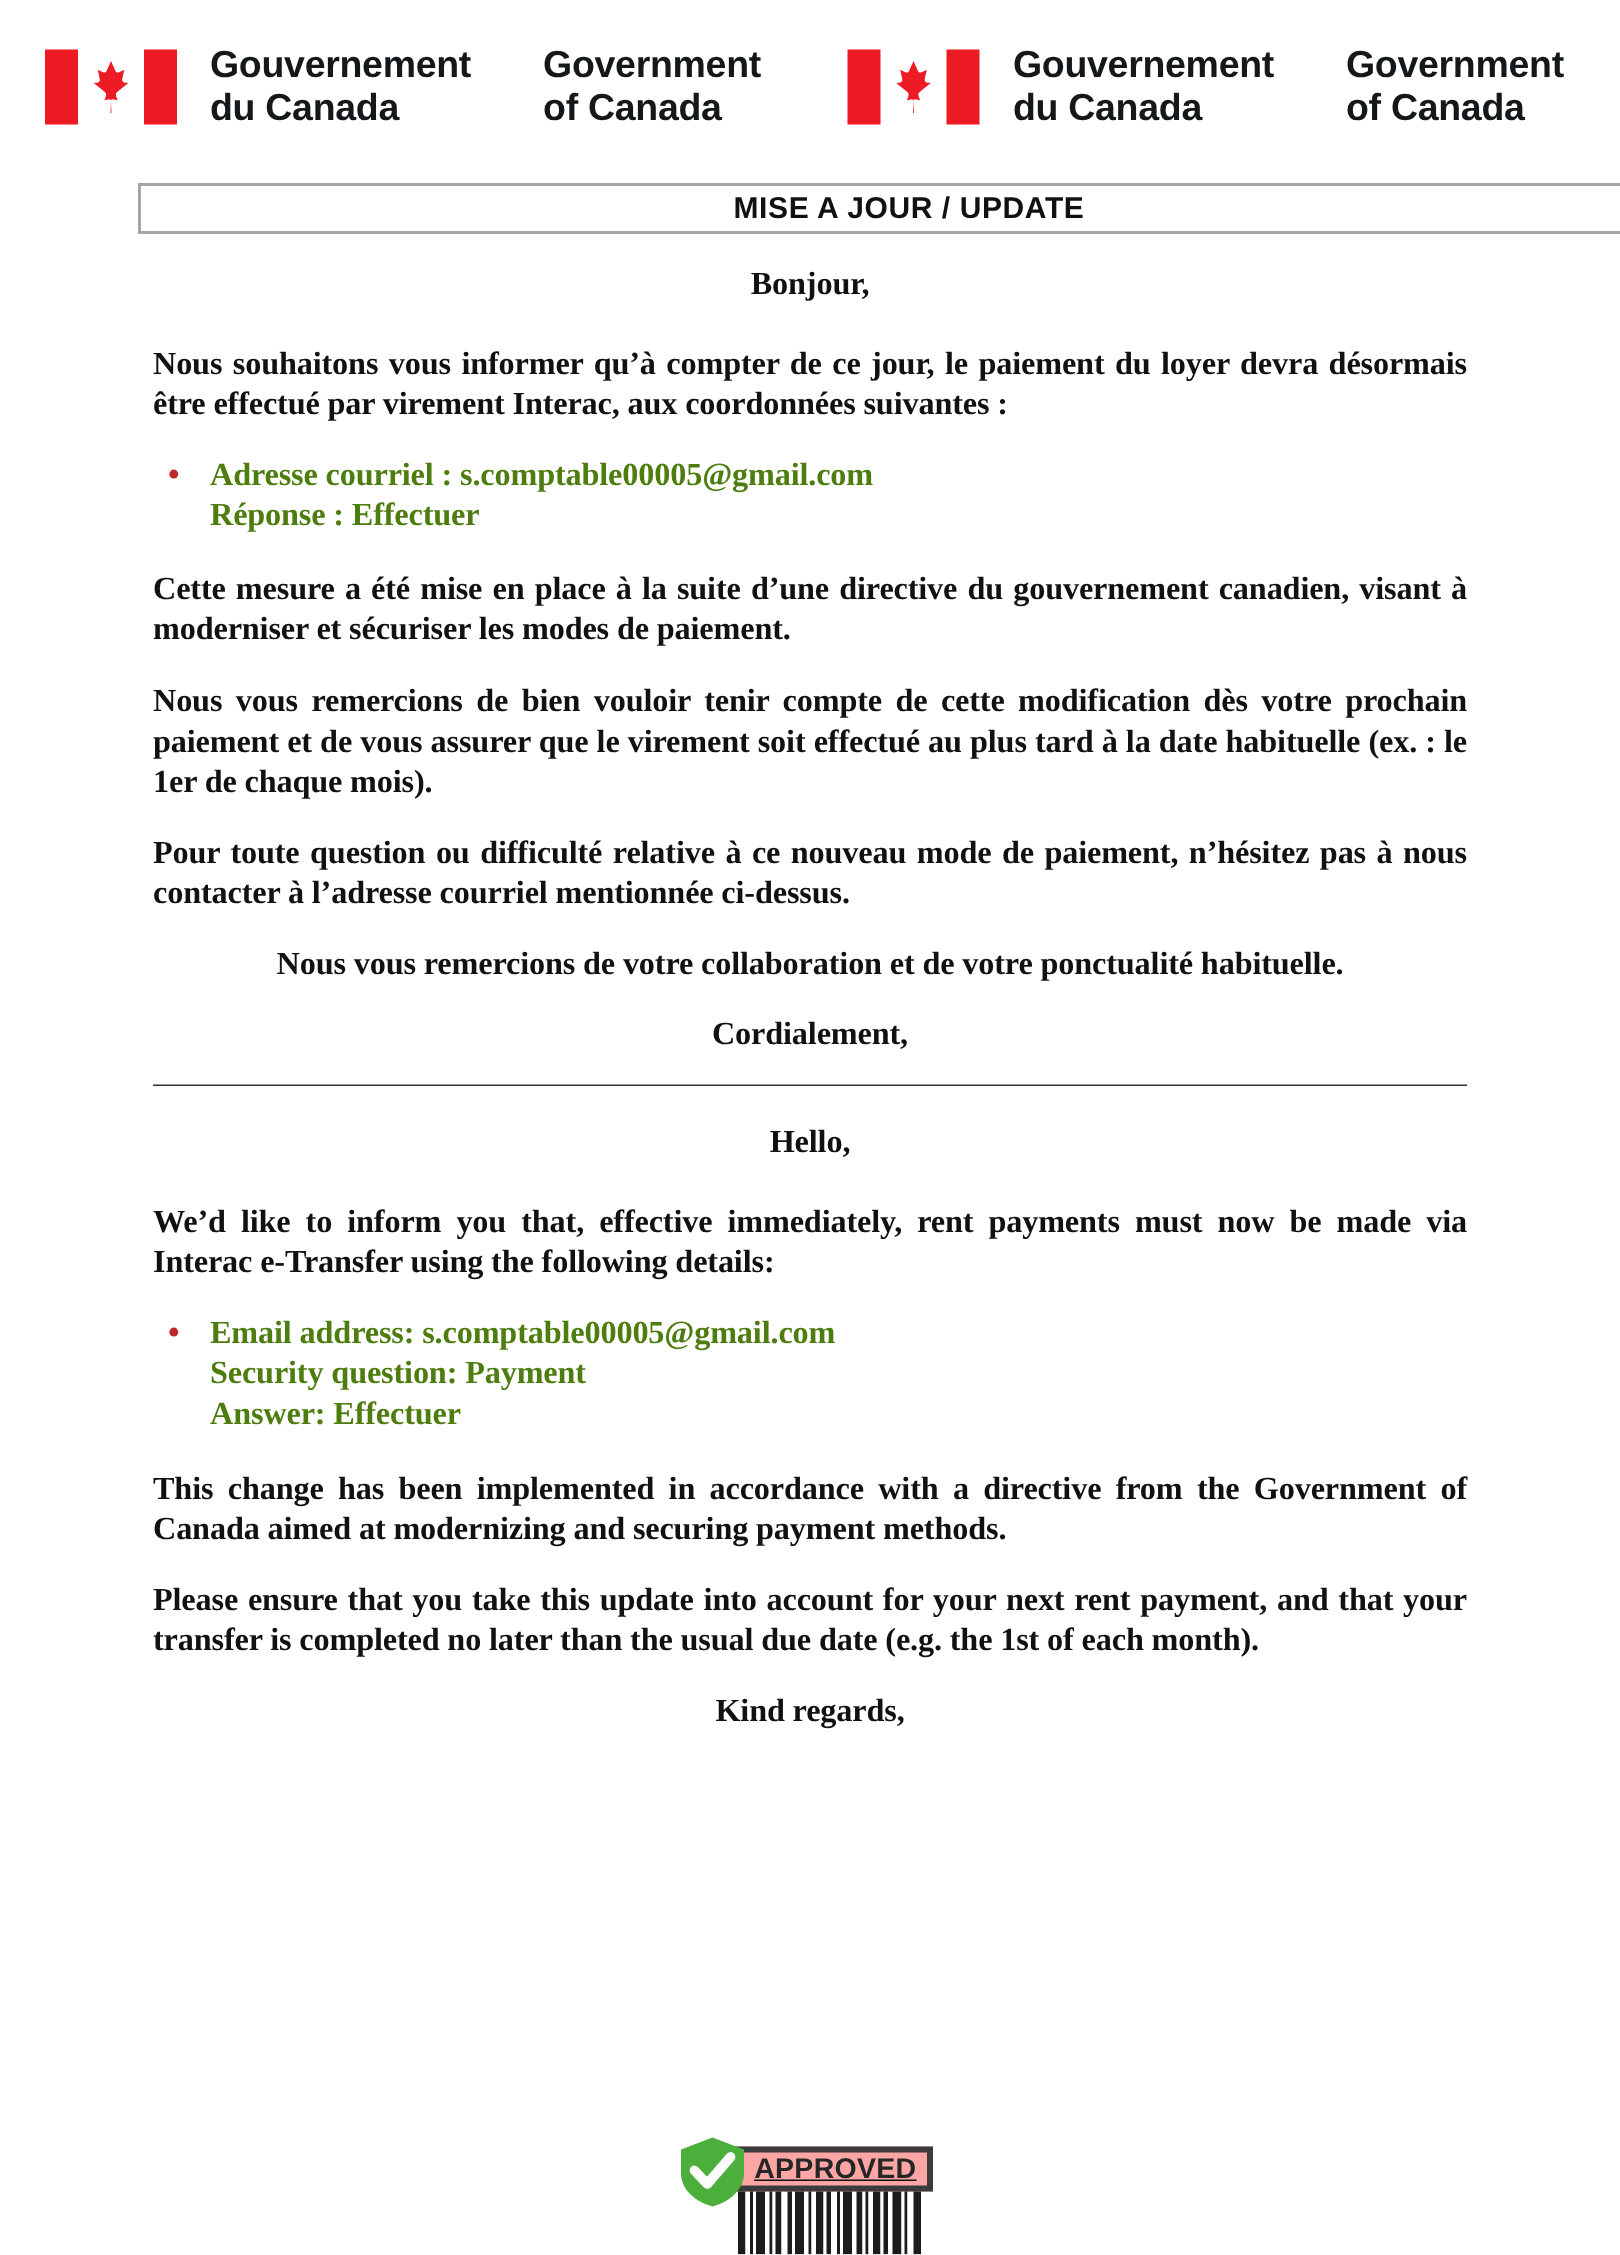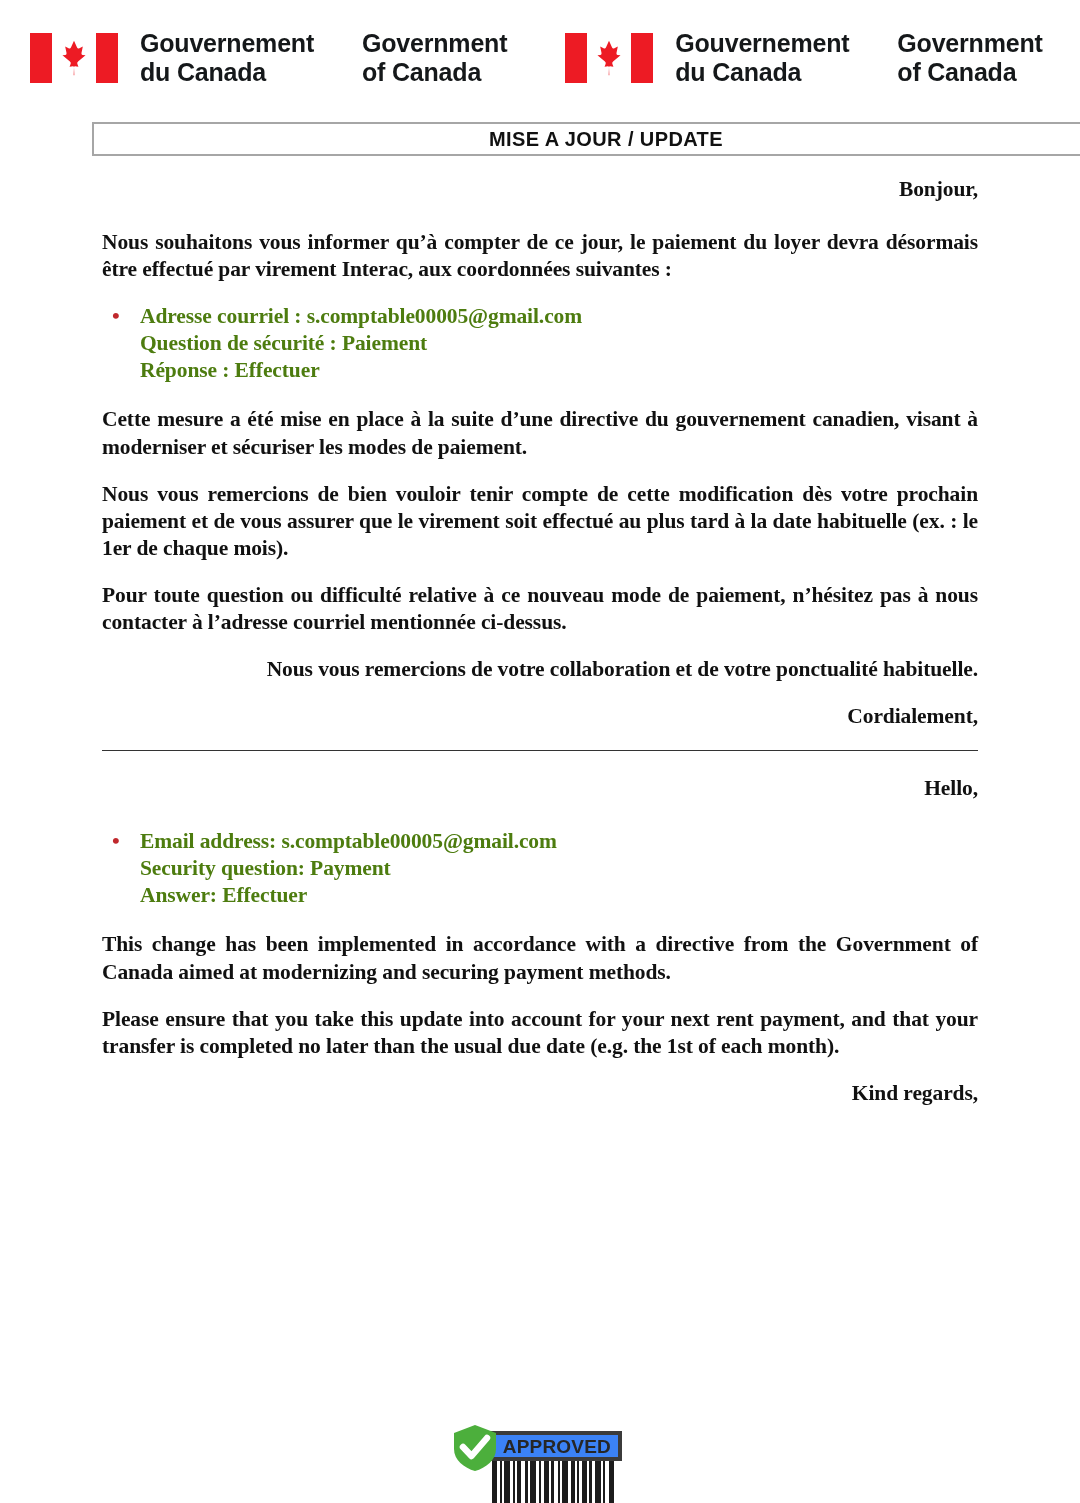--- a/index.html
+++ b/index.html
@@ -117,21 +117,21 @@
 
   p.para {
     margin: 0 0 20px 0;
     font-size: 21.5px;
     font-weight: 700;
     line-height: 1.26;
     text-align: justify;
     color: #111111;
     letter-spacing: -0.1px;
   }
-  p.para.nojust { text-align: right; }
+  p.para.nojust { text-align: center; }
   p.para.salut { margin-bottom: 26px; }
 
   ul.details {
     list-style: none;
     margin: 0 0 22px 0;
     padding: 0 0 0 38px;
   }
   ul.details li {
     position: relative;
     color: #4d7c0f;
@@ -174,27 +174,28 @@
     height: 48px;
     z-index: 3;
   }
   .approved-box {
     position: absolute;
     left: 30px;
     top: 7px;
     width: 140px;
     height: 30px;
     border: 4px solid #3b3b3b;
-    background: #3b82f6;
+    background: #fca5a5;
     box-sizing: border-box;
     display: flex;
     align-items: center;
     justify-content: flex-end;
     padding-right: 7px;
     z-index: 2;
+    text-decoration: underline;
   }
   .approved-text {
     font-family: "Liberation Sans", "DejaVu Sans", sans-serif;
     font-weight: 700;
     font-size: 19px;
     letter-spacing: 0.2px;
     color: #262626;
     line-height: 1;
   }
   .barcode {
@@ -272,38 +273,38 @@
   </div>
 
   <div class="body-area">
 
     <p class="para nojust salut">Bonjour,</p>
 
     <p class="para">Nous souhaitons vous informer qu’à compter de ce jour, le paiement du loyer devra désormais être effectué par virement Interac, aux coordonnées suivantes :</p>
 
     <ul class="details">
       <li class="bulleted">Adresse courriel : s.comptable00005@gmail.com</li>
-      <li>Question de sécurité : Paiement</li>
       <li>Réponse : Effectuer</li>
     </ul>
 
     <p class="para">Cette mesure a été mise en place à la suite d’une directive du gouvernement canadien, visant à moderniser et sécuriser les modes de paiement.</p>
 
     <p class="para">Nous vous remercions de bien vouloir tenir compte de cette modification dès votre prochain paiement et de vous assurer que le virement soit effectué au plus tard à la date habituelle (ex. : le 1er de chaque mois).</p>
 
     <p class="para">Pour toute question ou difficulté relative à ce nouveau mode de paiement, n’hésitez pas à nous contacter à l’adresse courriel mentionnée ci-dessus.</p>
 
     <p class="para nojust">Nous vous remercions de votre collaboration et de votre ponctualité habituelle.</p>
 
     <p class="para nojust signoff">Cordialement,</p>
 
     <hr class="rule">
 
     <p class="para nojust salut">Hello,</p>
 
+    <p class="para">We’d like to inform you that, effective immediately, rent payments must now be made via Interac e-Transfer using the following details:</p>
 
     <ul class="details">
       <li class="bulleted">Email address: s.comptable00005@gmail.com</li>
       <li>Security question: Payment</li>
       <li>Answer:  Effectuer</li>
     </ul>
 
     <p class="para">This change has been implemented in accordance with a directive from the Government of Canada aimed at modernizing and securing payment methods.</p>
 
     <p class="para">Please ensure that you take this update into account for your next rent payment, and that your transfer is completed no later than the usual due date (e.g. the 1st of each month).</p>

